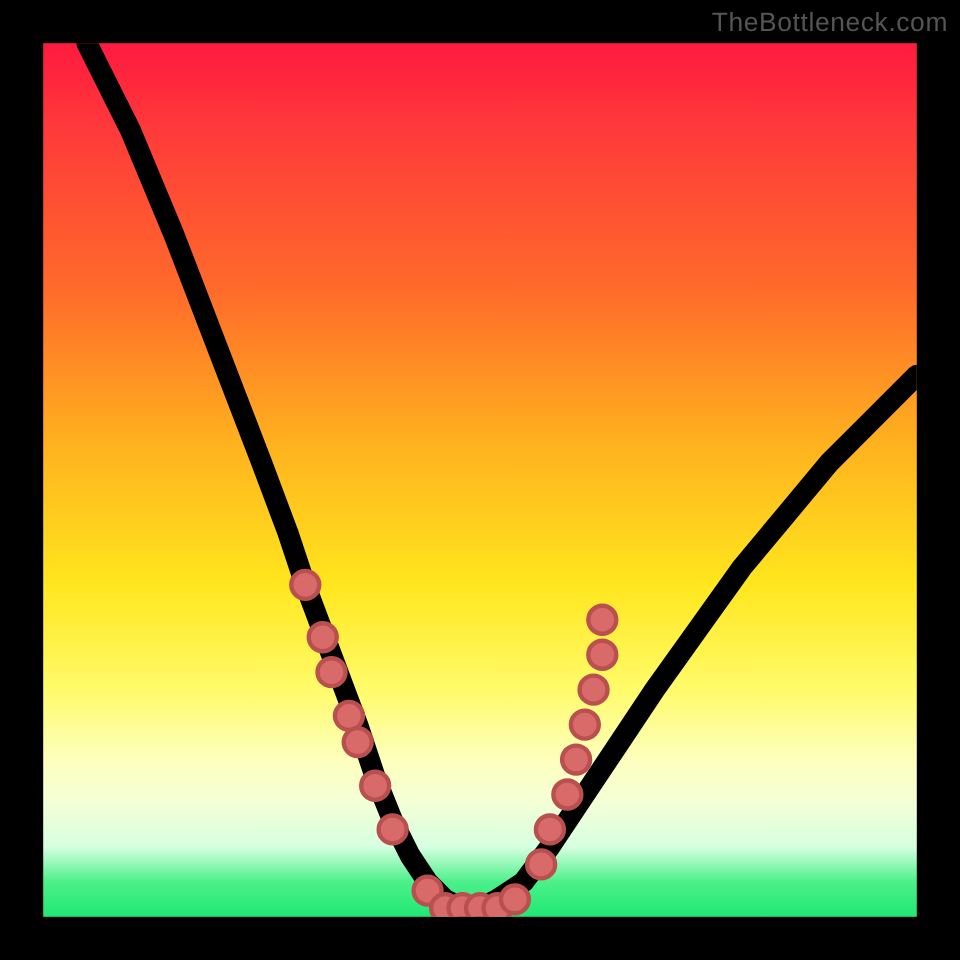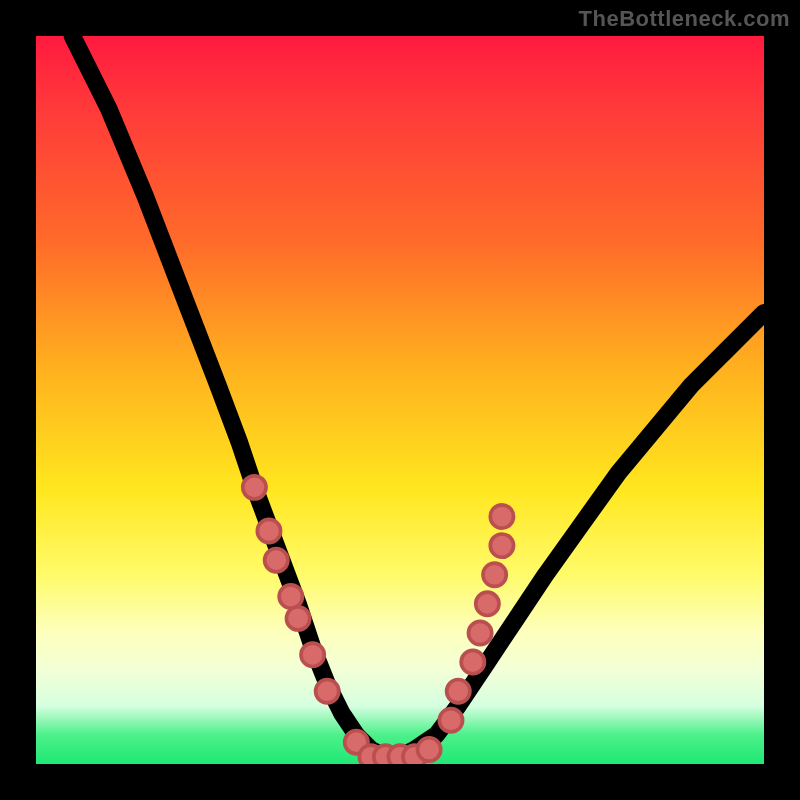--- a/index.html
+++ b/index.html
@@ -16,21 +16,21 @@
     width: 800px;
     height: 800px;
     background: #000;
   }
   .watermark {
     position: absolute;
     top: 6px;
     right: 10px;
     color: #555;
     font-size: 22px;
-    font-weight: 700;
+    font-weight: 400;
     letter-spacing: 0.5px;
     z-index: 5;
   }
   .plot {
     position: absolute;
     left: 36px;
     top: 36px;
     width: 728px;
     height: 728px;
     background: linear-gradient(to bottom,

